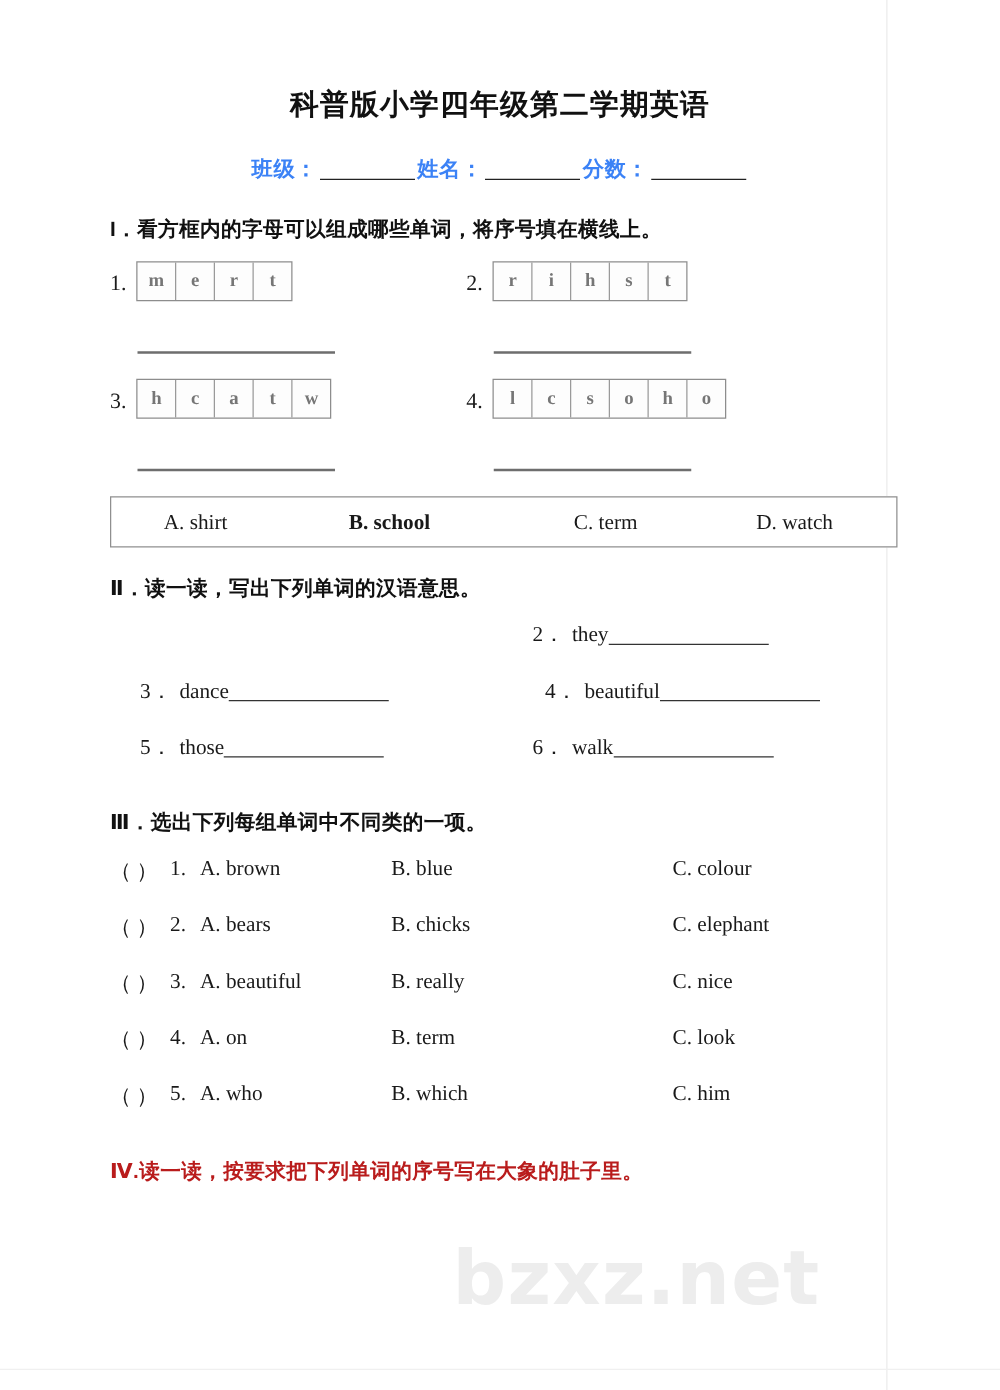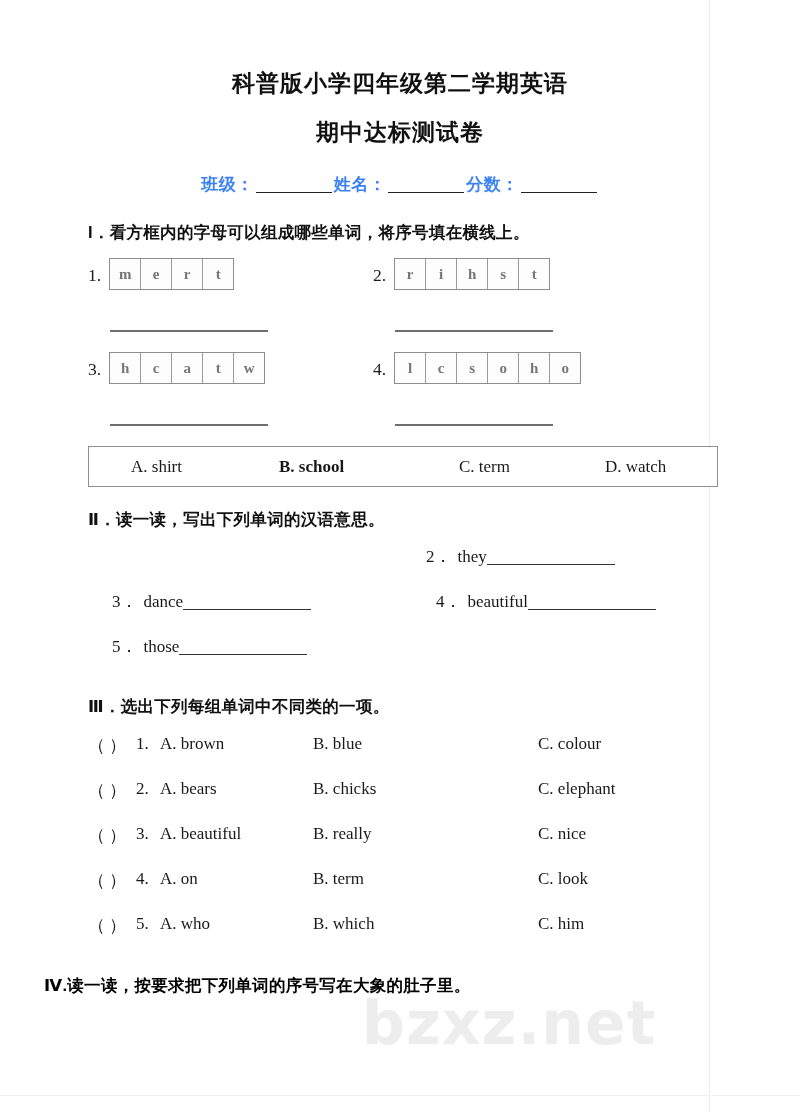--- a/index.html
+++ b/index.html
@@ -217,21 +217,20 @@
 <body>
 
 <div id="page">
 
   <div id="page-edge-right"></div>
   <div id="page-edge-bottom"></div>
 
   <div class="content">
 
     <div class="doc-title title-line1">科普版小学四年级第二学期英语</div>
-    <div class="doc-title title-line2">期中达标测试卷</div>
 
     <div class="info-line">
       <span>班级：</span><span class="blank"></span><span>姓名：</span><span class="blank"></span><span>分数：</span><span class="blank"></span>
     </div>
 
     <div class="section-head" style="margin-top:26px;">I．看方框内的字母可以组成哪些单词，将序号填在横线上。</div>
 
     <div class="box-row" style="margin-top:14px;">
       <div class="box-item" style="left:0px;">
         <span class="num">1.</span>
@@ -311,20 +310,23 @@
       </div>
       <div class="tr-item" style="left:348px;text-align:right;">
         <span class="num">4．</span><span>beautiful</span><span class="blank-ul" style="width:128px;"></span>
       </div>
     </div>
 
     <div class="tr-row">
       <div class="tr-item" style="left:24px;">
         <span class="num">5．</span><span>those</span><span class="blank-ul" style="width:128px;"></span>
       </div>
+      <div class="tr-item" style="left:338px;">
+        <span class="num">6．</span><span>walk</span><span class="blank-ul" style="width:128px;"></span>
+      </div>
     </div>
 
     <div class="section-head" style="margin-top:16px;">Ⅲ．选出下列每组单词中不同类的一项。</div>
 
     <div class="mc-row" style="margin-top:16px;">
       <span class="paren">（      ）</span>
       <span class="qnum">1.</span>
       <span class="optA">A. brown</span>
       <span class="optB">B. blue</span>
       <span class="optC">C. colour</span>
@@ -355,19 +357,19 @@
     </div>
 
     <div class="mc-row">
       <span class="paren">（      ）</span>
       <span class="qnum">5.</span>
       <span class="optA">A. who</span>
       <span class="optB">B. which</span>
       <span class="optC">C. him</span>
     </div>
 
-    <div class="section-head" style="margin-top:16px; color:#000000;margin-left:44px;">Ⅳ.读一读，按要求把下列单词的序号写在大象的肚子里。</div>
+    <div class="section-head" style="margin-top:16px; color:#b91c1c;">Ⅳ.读一读，按要求把下列单词的序号写在大象的肚子里。</div>
 
   </div>
 
   <div id="watermark">bzxz.net</div>
 
 </div>
 
 </body></html>

